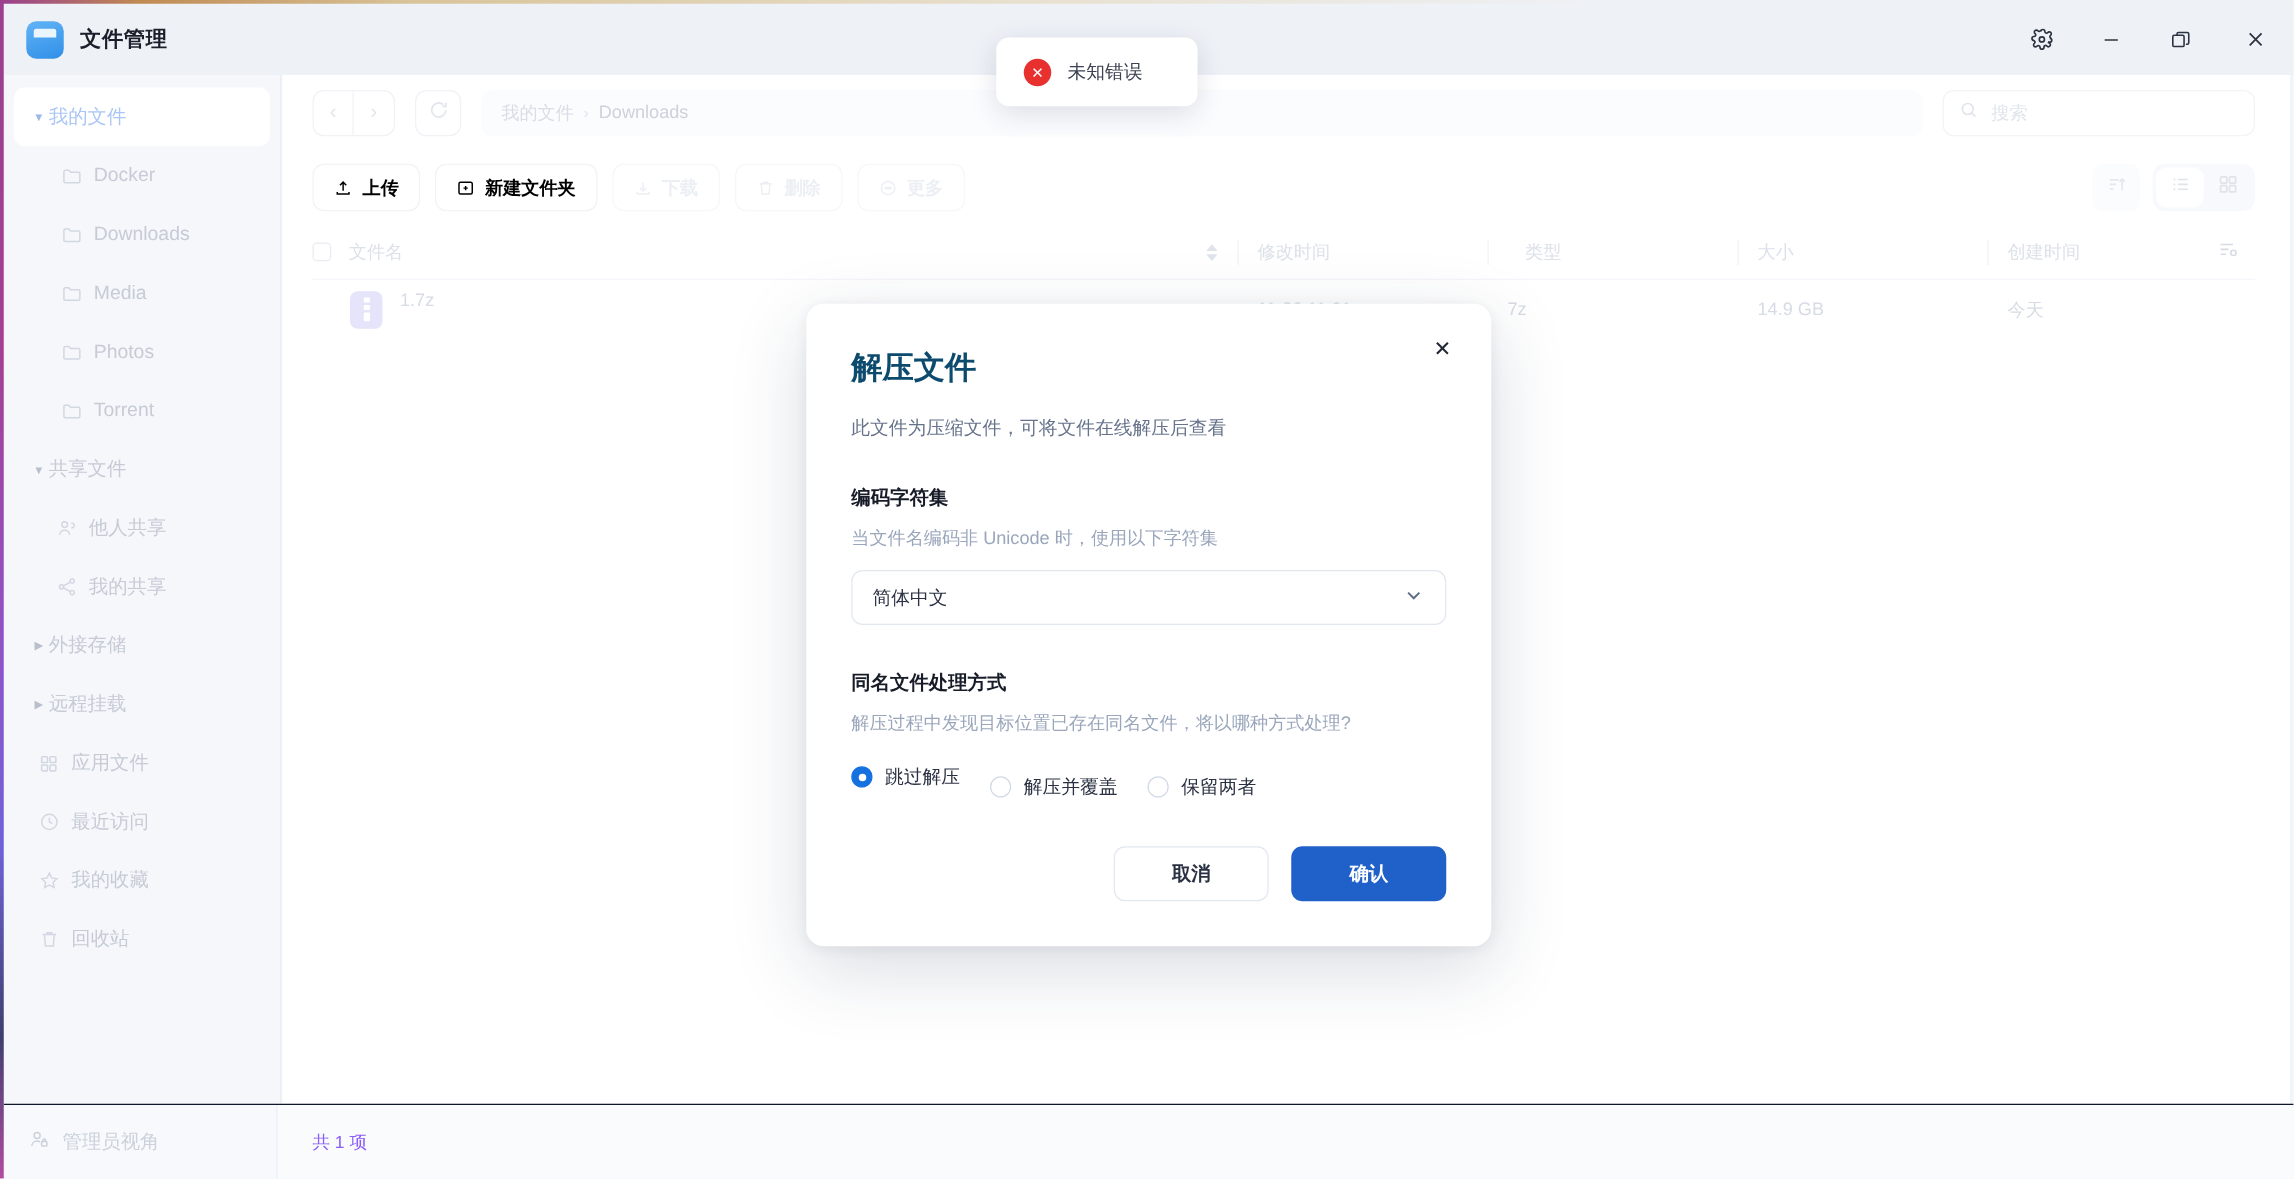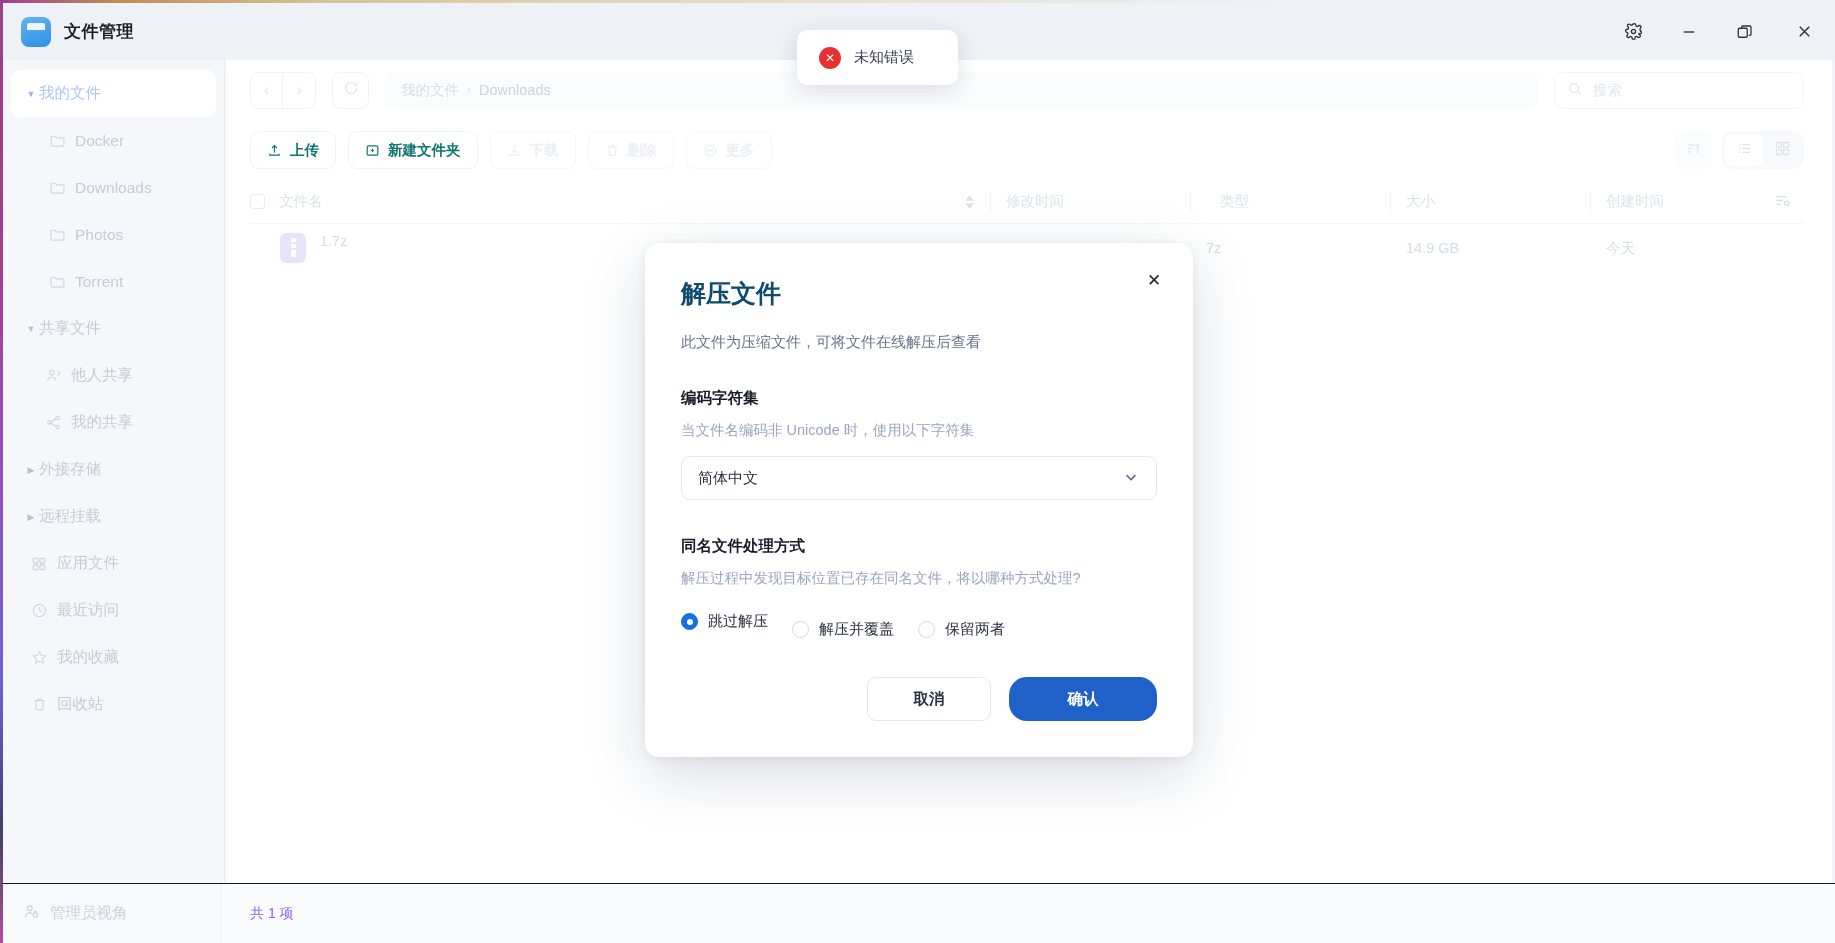--- a/index.html
+++ b/index.html
@@ -123,21 +123,21 @@
   .searchbox {
     width: 250px; height: 37px; border: 1px solid #f2f4f8; border-radius: 9px;
     display: flex; align-items: center; padding: 0 12px; gap: 10px;
     color: #e0e4eb; font-size: 14.5px;
   }
 
   .actionbar { height: 60px; display: flex; align-items: center; padding: 0 28px 0 24px; gap: 12px; }
   .abtn {
     height: 38px; border: 1px solid #f1f3f7; border-radius: 9px;
     display: flex; align-items: center; gap: 8px; padding: 0 16px;
-    color: #0f766e; font-size: 14.5px; font-weight: bold;
+    color: #000000; font-size: 14.5px; font-weight: bold;
   }
   .abtn.dim { color: #eceff4; border-color: #f5f7fa; }
   .abtn svg { display: block; }
   .ab-right { margin-left: auto; display: flex; align-items: center; gap: 10px; }
   .icobtn {
     width: 38px; height: 38px; border-radius: 9px; background: #fbfcfe;
     display: flex; align-items: center; justify-content: center; color: #e4e7ee;
   }
   .viewtoggle {
     height: 38px; background: #f7f9fc; border-radius: 10px; display: flex; align-items: center;
@@ -229,21 +229,21 @@
     content: ""; width: 6px; height: 6px; border-radius: 50%; background: #ffffff;
   }
   .dlg-actions {
     position: absolute; right: 36px; bottom: 36px; display: flex; gap: 18px;
   }
   .btn {
     height: 44px; border-radius: 9px; display: flex; align-items: center; justify-content: center;
     font-size: 15.5px; font-weight: bold; cursor: pointer;
   }
   .btn-cancel { width: 124px; border: 1px solid #e3e8f0; background: #fff; color: #2a3142; }
-  .btn-ok { width: 148px; background: #1f61c9; color: #ffffff; border-radius: 18px; }
+  .btn-ok { width: 124px; background: #1f61c9; color: #ffffff; }
 
   
   .toast {
     position: absolute; z-index: 70; left: 797px; top: 30px;
     width: 161px; height: 55px; background: #ffffff; border-radius: 10px;
     box-shadow: 0 6px 22px rgba(31,45,77,.14);
     display: flex; align-items: center; gap: 13px; padding-left: 22px;
   }
   .toast-ico {
     width: 22px; height: 22px; border-radius: 50%; background: #e8312f; flex: none;
@@ -317,20 +317,28 @@
 
     <div class="nav-item child">
       <span class="nav-ico">
         <svg width="17" height="17" viewBox="0 0 24 24" fill="none" stroke="currentColor" stroke-width="1.7">
             <path d="M3 7.5A1.5 1.5 0 0 1 4.5 6h4l2 2.2h9A1.5 1.5 0 0 1 21 9.7v8.8A1.5 1.5 0 0 1 19.5 20h-15A1.5 1.5 0 0 1 3 18.5z"></path>
           </svg>
       </span>
       <span>Downloads</span>
     </div>
 
+    <div class="nav-item child">
+      <span class="nav-ico">
+        <svg width="17" height="17" viewBox="0 0 24 24" fill="none" stroke="currentColor" stroke-width="1.7">
+            <path d="M3 7.5A1.5 1.5 0 0 1 4.5 6h4l2 2.2h9A1.5 1.5 0 0 1 21 9.7v8.8A1.5 1.5 0 0 1 19.5 20h-15A1.5 1.5 0 0 1 3 18.5z"></path>
+          </svg>
+      </span>
+      <span>Media</span>
+    </div>
 
     <div class="nav-item child">
       <span class="nav-ico">
         <svg width="17" height="17" viewBox="0 0 24 24" fill="none" stroke="currentColor" stroke-width="1.7">
             <path d="M3 7.5A1.5 1.5 0 0 1 4.5 6h4l2 2.2h9A1.5 1.5 0 0 1 21 9.7v8.8A1.5 1.5 0 0 1 19.5 20h-15A1.5 1.5 0 0 1 3 18.5z"></path>
           </svg>
       </span>
       <span>Photos</span>
     </div>
 

